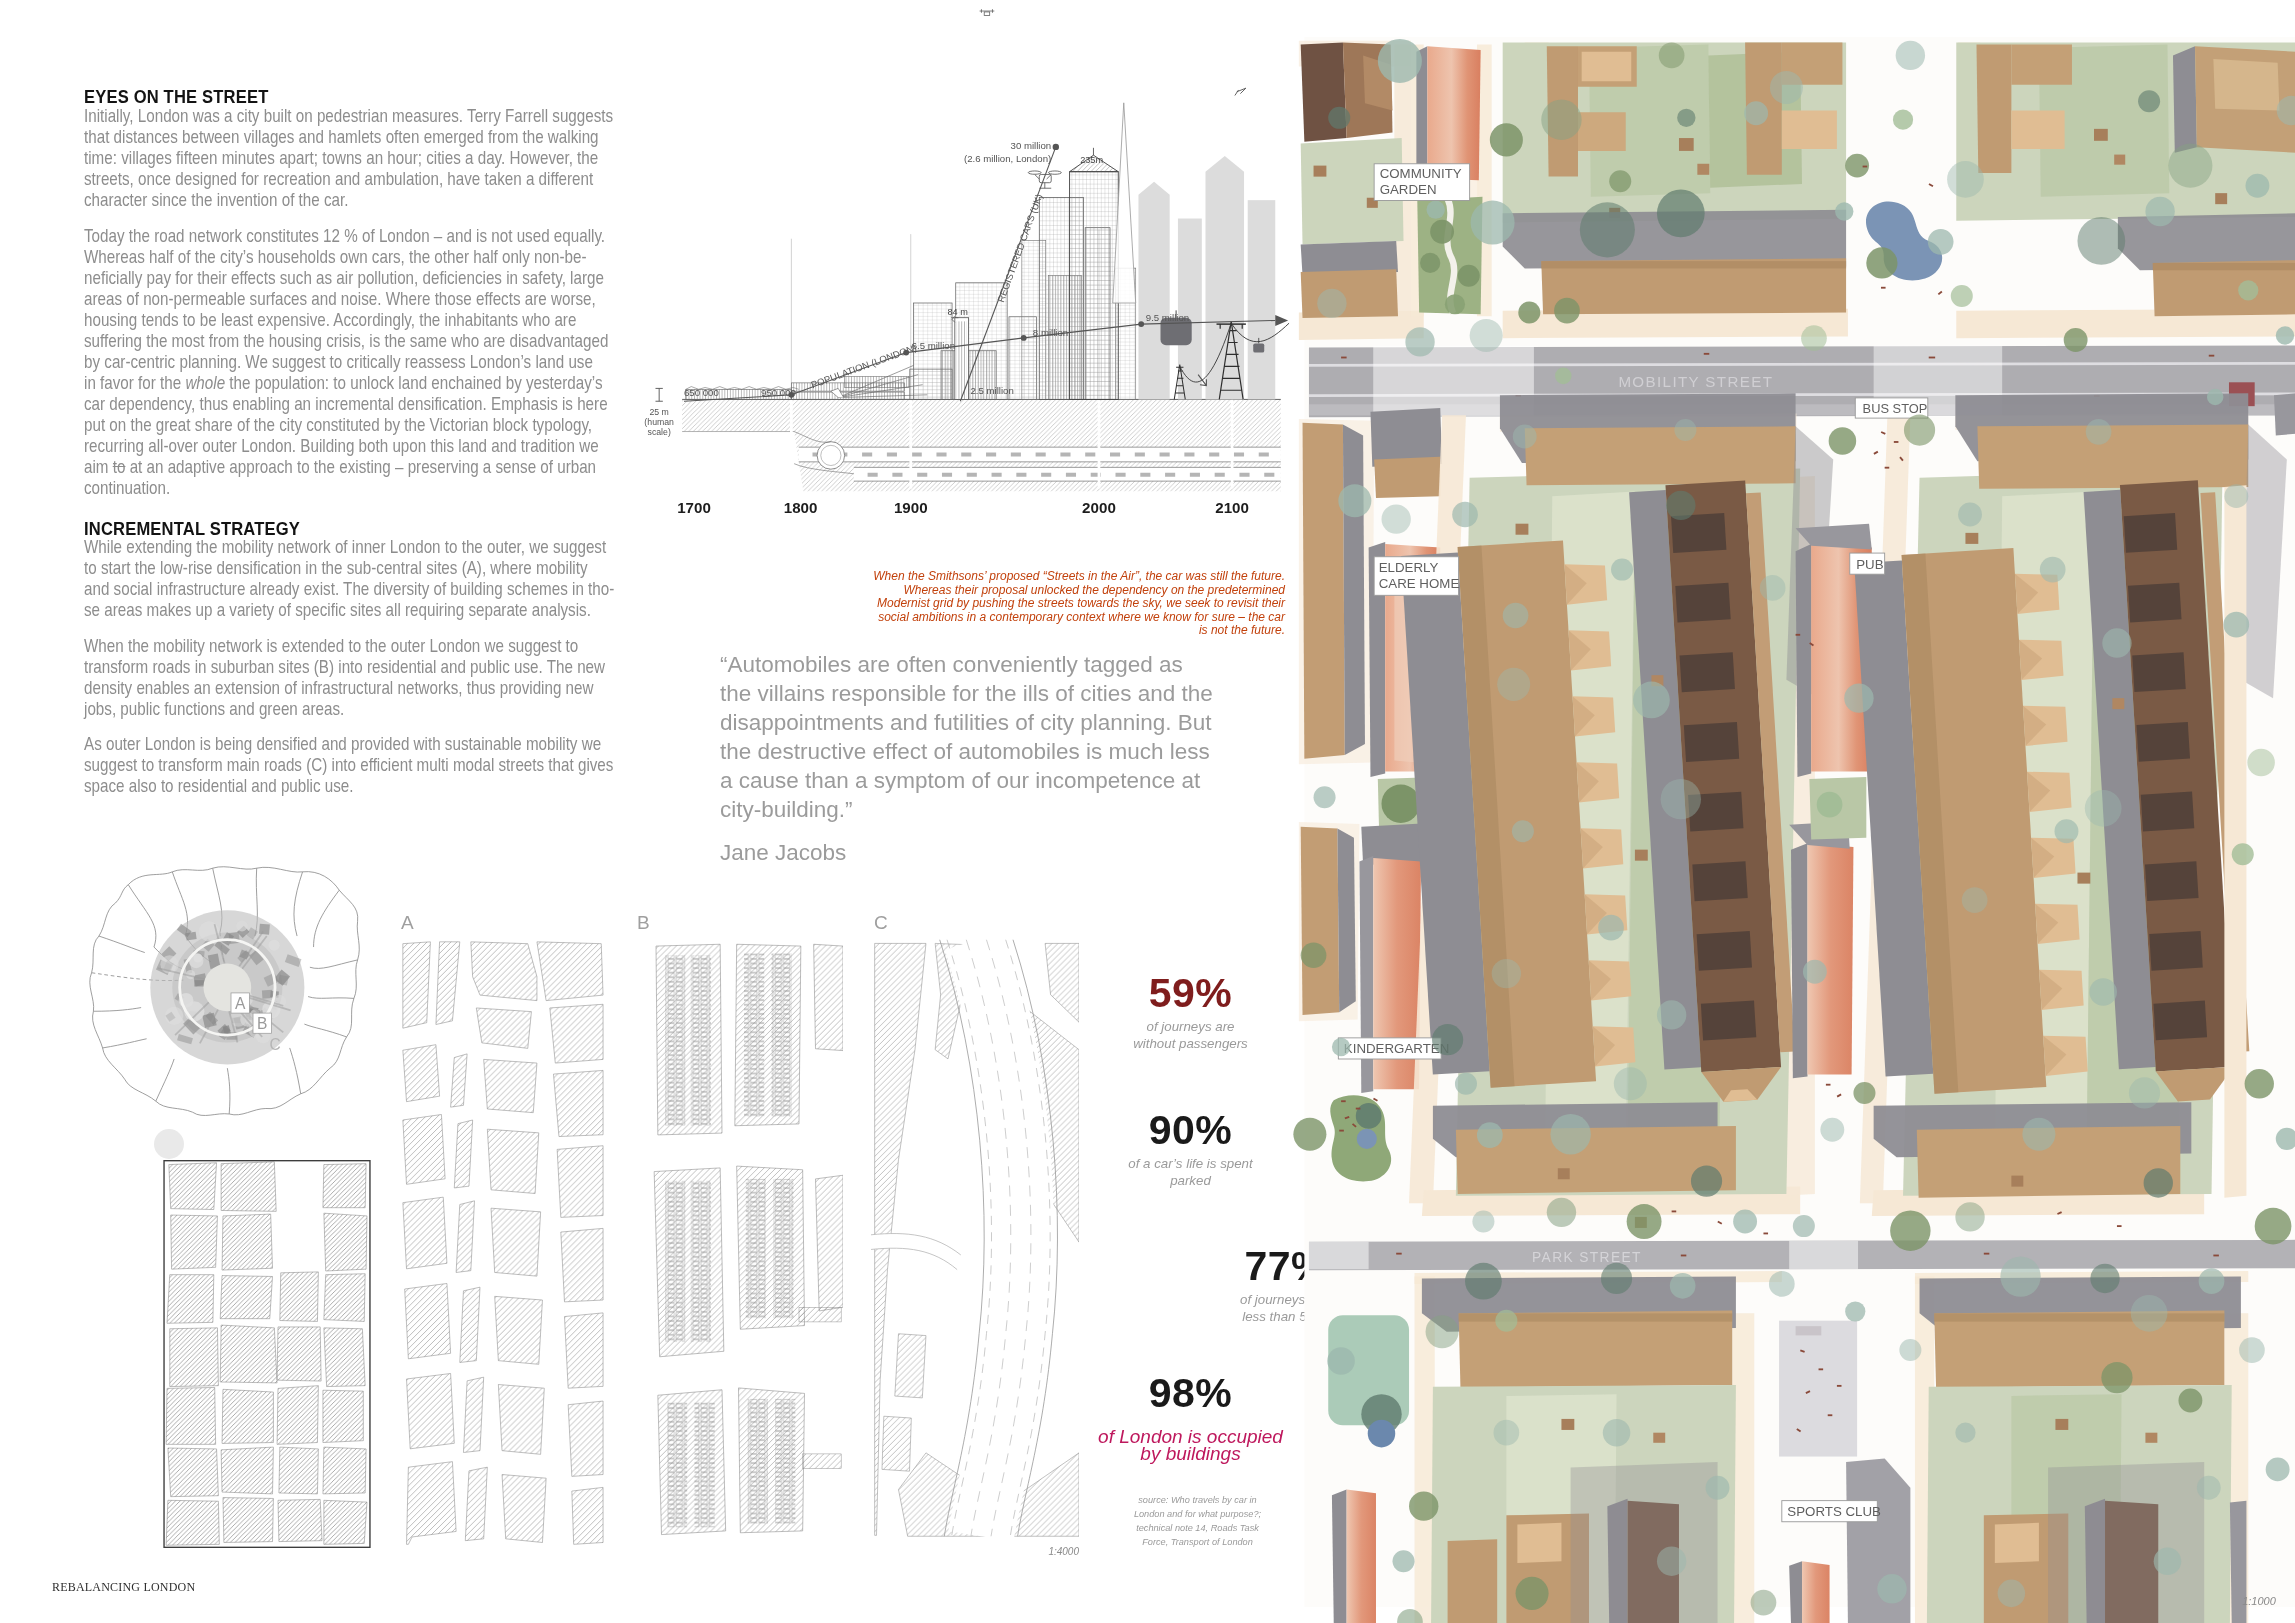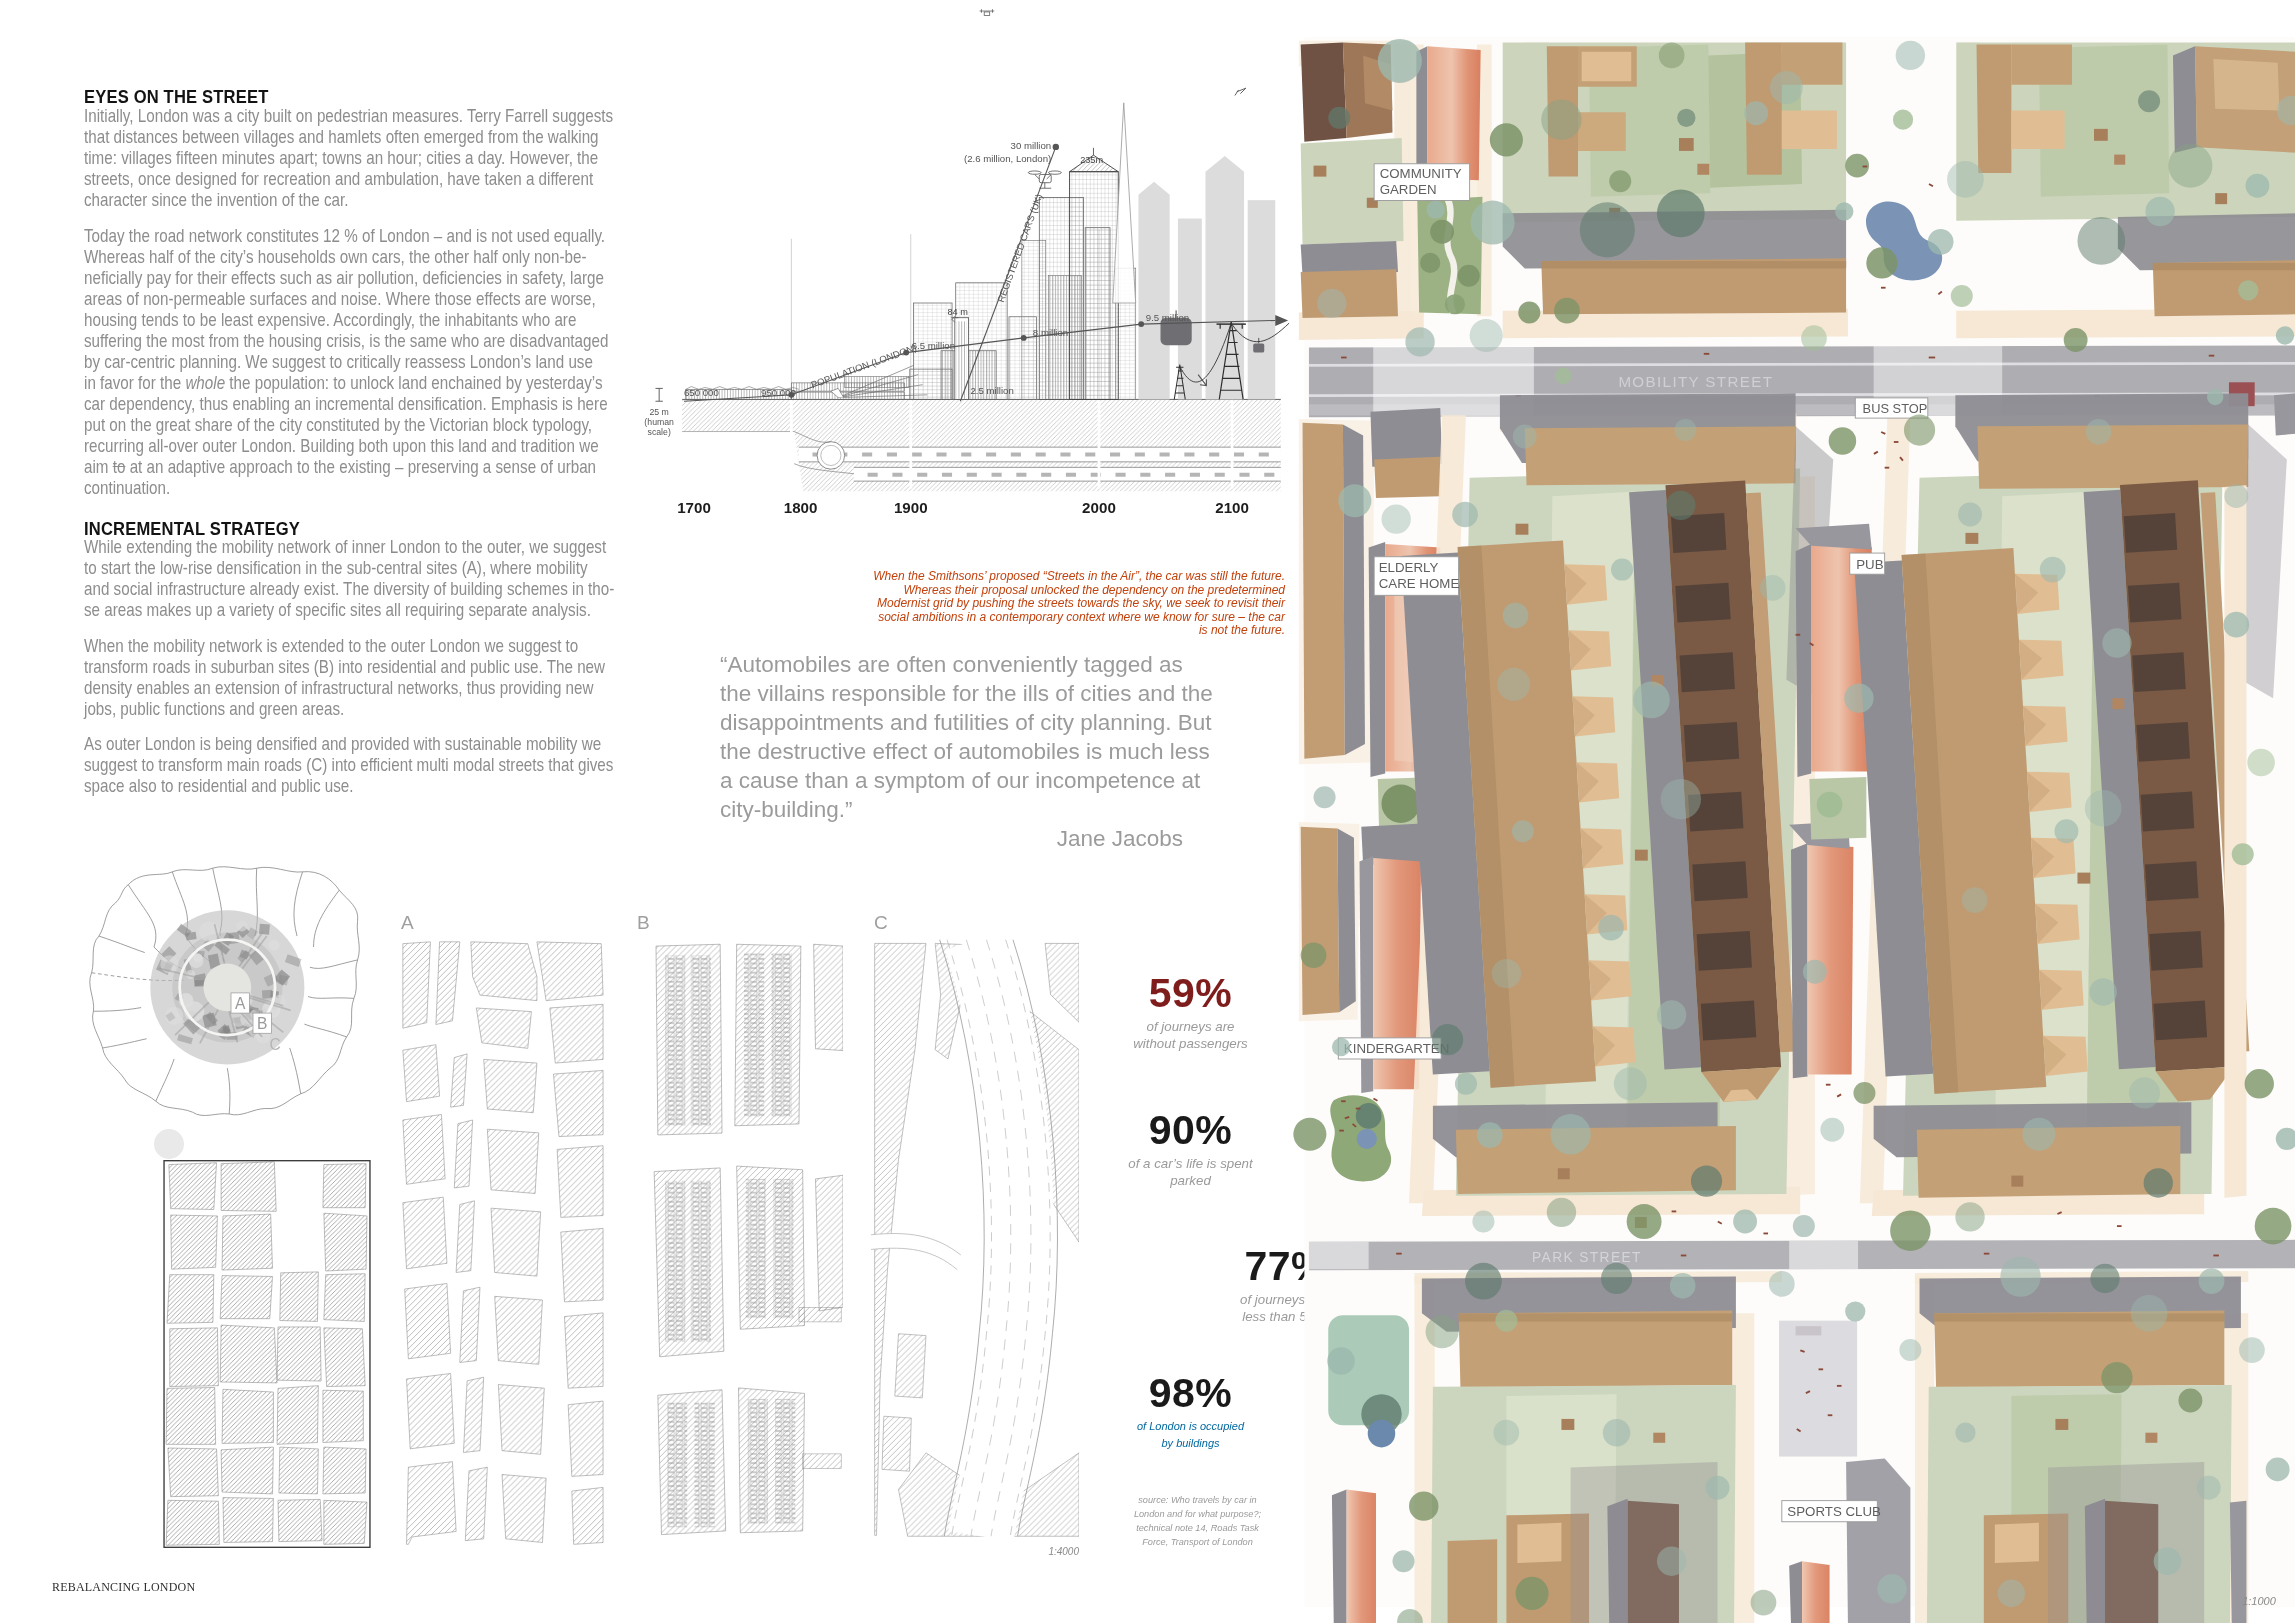--- a/index.html
+++ b/index.html
@@ -58,21 +58,21 @@
 </div>
 
 <div class="abs" style="left:720px;top:650px;width:514px;font-size:22.5px;line-height:29px;color:#9b9b9b;letter-spacing:0px;">
 “Automobiles are often conveniently tagged as<br>
 the villains responsible for the ills of cities and the<br>
 disappointments and futilities of city planning. But<br>
 the destructive effect of automobiles is much less<br>
 a cause than a symptom of our incompetence at<br>
 city-building.”
 
-<div style="text-align:right;padding-right:51px;margin-top:0;">Jane Jacobs</div>
+<div style="text-align:left;padding-right:51px;margin-top:14px;">Jane Jacobs</div>
 </div>
 
 <div class="abs it" style="left:817px;top:570px;width:468px;font-size:12px;line-height:13.6px;color:#c2410c;text-align:right;">
 When the Smithsons’ proposed “Streets in the Air”, the car was still the future.<br>
 Whereas their proposal unlocked the dependency on the predetermined<br>
 Modernist grid by pushing the streets towards the sky, we seek to revisit their<br>
 social ambitions in a contemporary context where we know for sure – the car<br>
 is not the future.
 </div>
 
@@ -86,21 +86,21 @@
 <div class="it" style="font-size:13.3px;line-height:17.4px;color:#9a9a9a;margin-top:0.9px;">of a car’s life is spent<br>parked</div>
 </div>
 
 <div class="abs" style="left:1053px;top:1243px;width:275px;text-align:right;">
 <div style="font-size:41px;font-weight:bold;color:#1a1a1a;letter-spacing:0.5px;">77%</div>
 <div class="it" style="font-size:13.3px;line-height:17.4px;color:#9a9a9a;margin-top:0.9px;">of journeys are<br>less than 5 km</div>
 </div>
 
 <div class="abs" style="left:1053px;top:1370px;width:275px;text-align:center;">
 <div style="font-size:41px;font-weight:bold;color:#1a1a1a;letter-spacing:0.5px;">98%</div>
-<div class="it" style="font-size:11px;line-height:17.4px;color:#0369a1;margin-top:1px;">of London is occupied<br>by buildings</div>
+<div class="it" style="font-size:19px;line-height:17.4px;color:#be185d;margin-top:11px;">of London is occupied<br>by buildings</div>
 </div>
 
 <div class="abs it" style="left:1060px;top:1493px;width:275px;text-align:center;font-size:9.2px;line-height:14px;color:#9a9a9a;">
 source: Who travels by car in<br>London and for what purpose?;<br>technical note 14, Roads Task<br>Force, Transport of London
 </div>
 
 <div class="abs it" style="left:1010px;top:1546px;width:69px;text-align:right;font-size:10px;color:#8a8a8a;">1:4000</div>
 
 <div class="abs lbl" style="left:401px;top:912px;">A</div>
 

